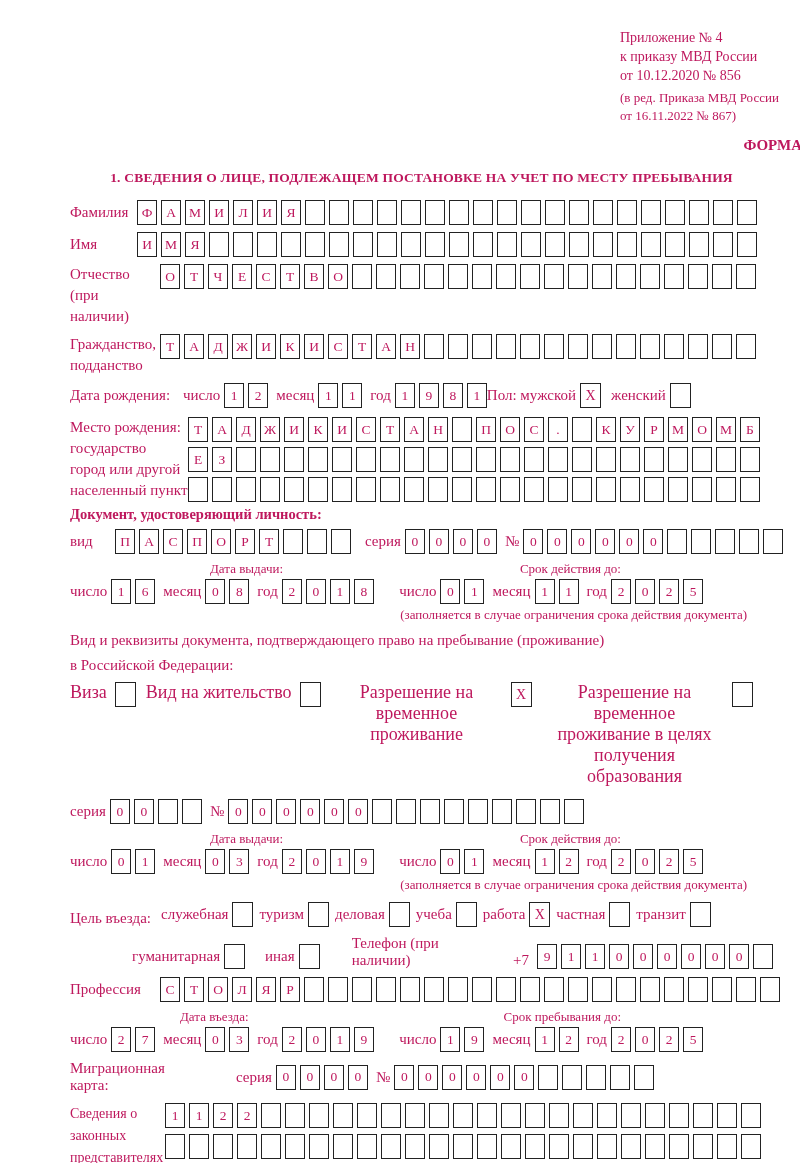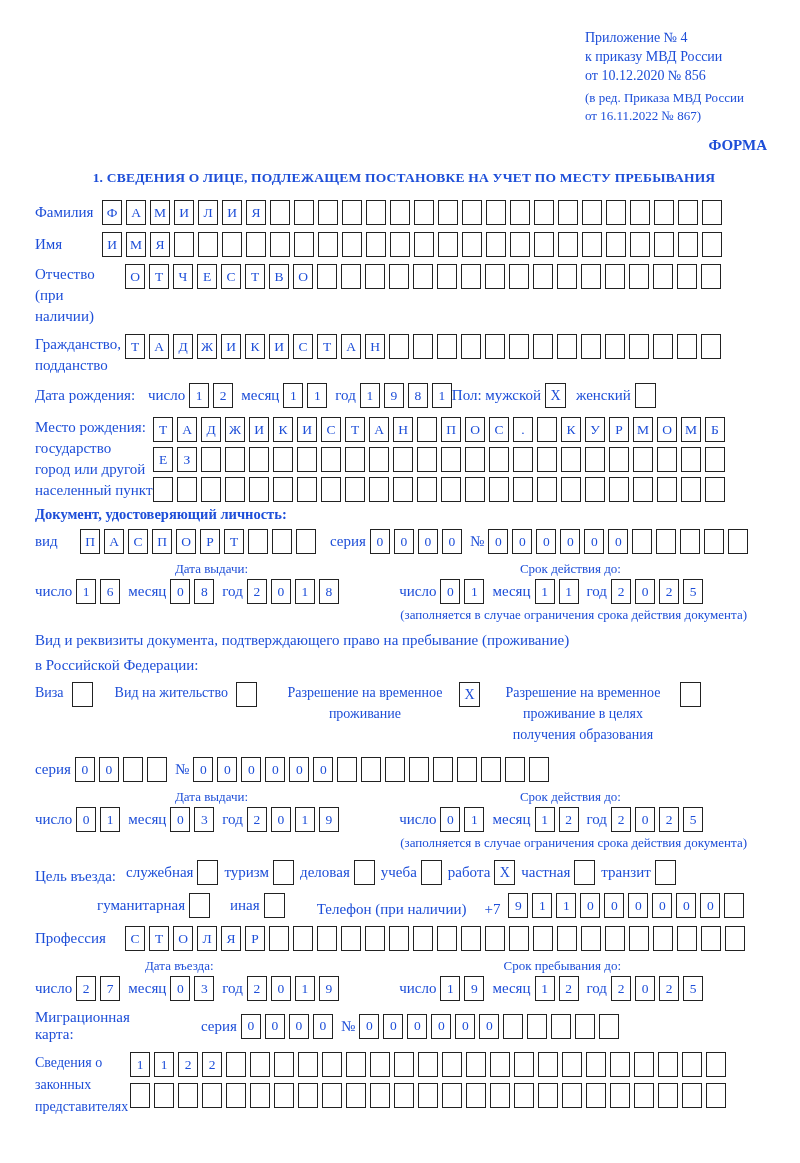--- a/index.html
+++ b/index.html
@@ -1,19 +1,19 @@
 <!DOCTYPE html>
 <html><head>
 <meta charset="utf-8">
 <style>
   html,body{margin:0;padding:0;background:#fff;}
   .page{
-    position:relative;width:800px;height:1163px;background:#fff;color:#1d4ed8;
+    position:relative;width:800px;height:1163px;background:#fff;color:#be185d;
     font-family:"Liberation Serif","DejaVu Serif",serif;font-size:15px;
-    box-sizing:border-box;padding:28px 27px 0 35px;overflow:hidden;
+    box-sizing:border-box;padding:28px 27px 0 70px;overflow:hidden;
   }
   
   .hdr{width:190px;margin-left:550px;}
   .hdr-line{display:block;font-size:14px;line-height:19px;}
   .hdr-small{display:block;font-size:13px;line-height:18px;}
   .hdr-gap{height:4px;}
   .forma{font-weight:bold;text-align:right;padding-right:8px;margin-top:12px;font-size:15px;}
   
   .title{text-align:center;font-weight:bold;font-size:17px;line-height:25px;margin-top:8px;}
   .blank-line{display:inline-block;width:58px;border-bottom:2.5px solid #3a3a3a;height:14px;margin-left:10px;}
@@ -45,24 +45,24 @@
   .dhdr .r{margin-left:auto;margin-right:152px;}
   .dhdr2 .l{margin-left:110px;text-align:center;}
   .date-row{display:flex;align-items:center;margin-bottom:2px;}
   .dgroup{display:flex;align-items:center;}
   .dgroup.right{margin-left:auto;margin-right:70px;}
   .note{font-size:13px;text-align:right;margin:3px 26px 9px 0;}
   .text-line{font-size:15px;margin:3px 0 8px 0;}
   
   .opts{display:flex;align-items:flex-start;margin:4px 0 12px 0;}
   .optpair{display:flex;align-items:flex-start;}
-  .optpair .olabel{font-size:14px;line-height:21px;}
+  .optpair .olabel{font-size:18px;line-height:21px;}
   .optpair .center{text-align:center;}
   .opts .cb{margin-left:8px;}
-  .ml24{margin-left:22px;justify-content:flex-end;}.ml16{margin-left:14px;}
+  .ml24{margin-left:10px;justify-content:flex-end;}.ml16{margin-left:14px;}
   .wrap170{width:172px;}.wrap180{width:178px;}
   
   .purrow{display:flex;align-items:flex-end;margin-bottom:8px;flex-wrap:nowrap;}
   .ppair{display:flex;align-items:center;margin-right:6px;}
   .ppair .plabel{margin-right:4px;}
   .indent62{margin-left:62px;}
   .phone-label{margin-left:26px;margin-right:18px;}
   .phone-prefix{margin-right:8px;}
 </style>
 </head>

